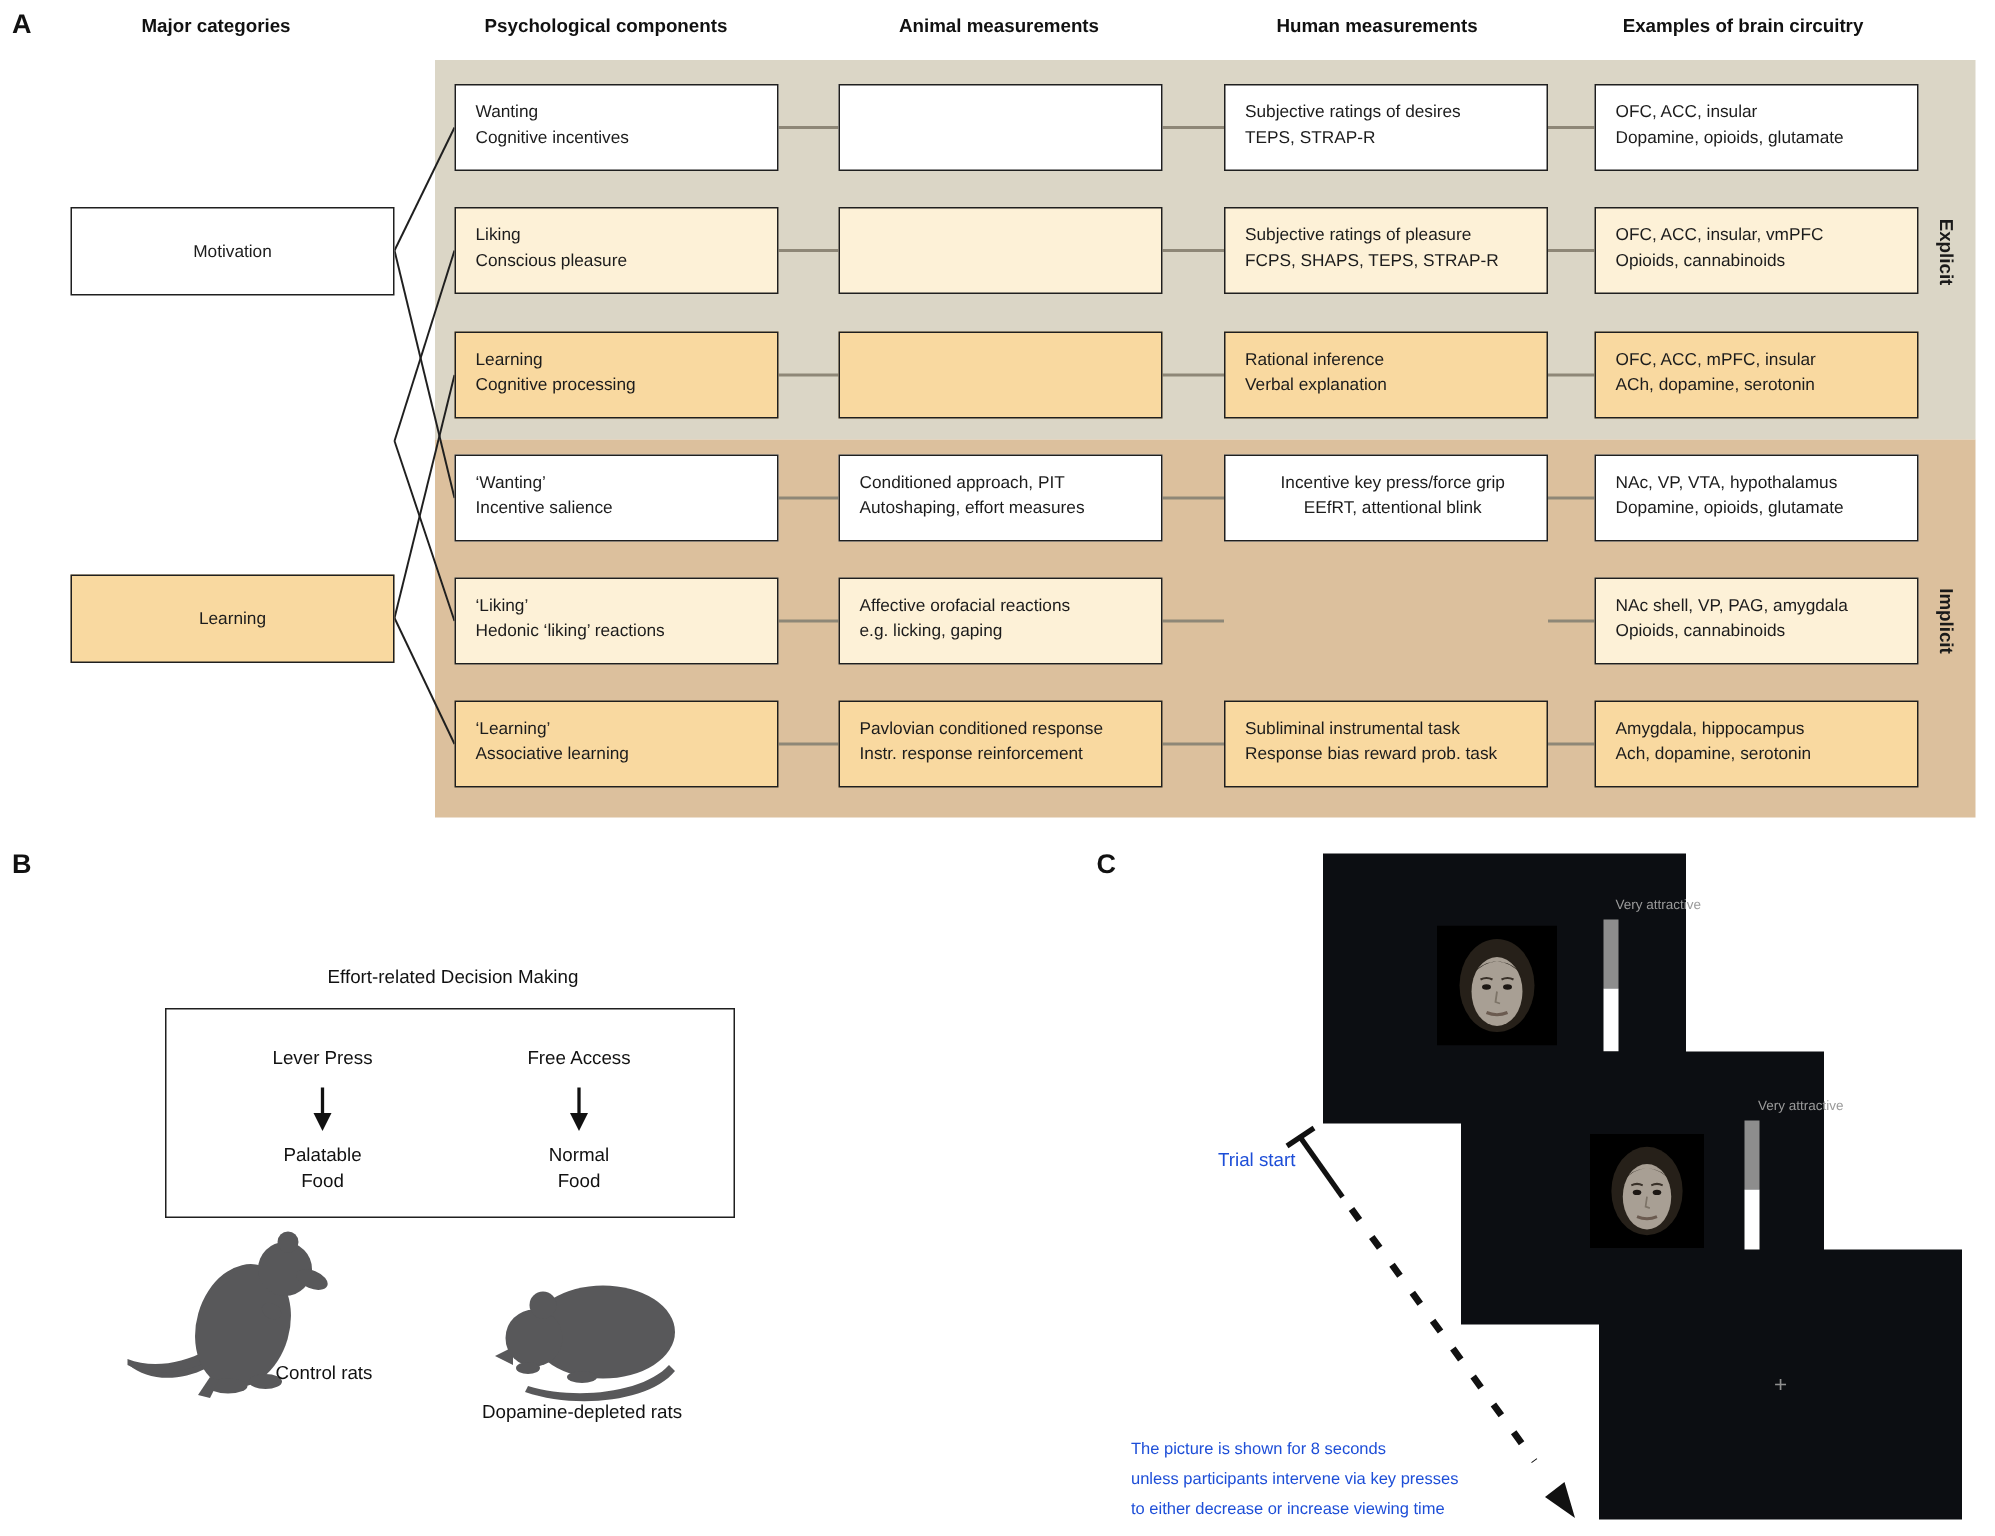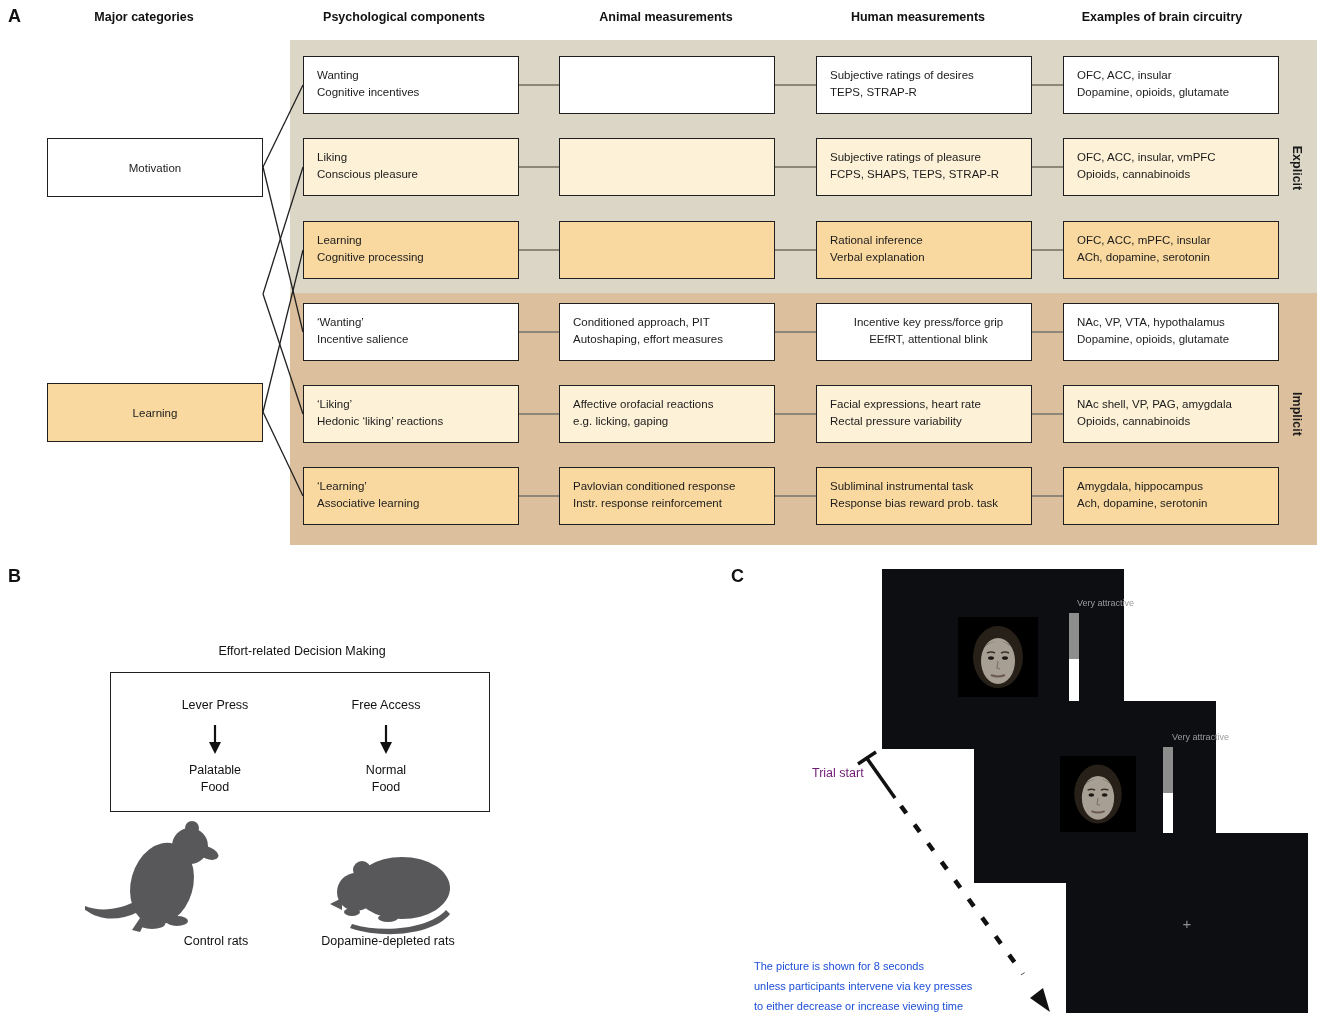--- a/index.html
+++ b/index.html
@@ -22,21 +22,21 @@
   .rat-svg{position:absolute;}
   
   .screen{position:absolute;background:#0c0e12;}
   .face-wrap{position:absolute;left:76px;top:48px;width:80px;height:80px;}
   .rating-label{position:absolute;left:132px;top:29px;width:120px;text-align:right;font-size:9px;color:#9b9b9b;}
   .rating-bar{position:absolute;left:187px;top:44px;width:10px;height:88px;}
   .rating-bar .seg-top{width:10px;height:46px;background:#8d8d8d;}
   .rating-bar .seg-bottom{width:10px;height:42px;background:#ffffff;}
   #screen-3{display:flex;align-items:center;justify-content:center;}
   .fix-cross{font-size:15px;color:#8f8f8f;}
-  .trial-start{position:absolute;left:812px;top:766px;font-size:12.5px;color:#701a75;}
+  .trial-start{position:absolute;left:812px;top:766px;font-size:12.5px;color:#1d4ed8;}
   .c-note{position:absolute;left:754px;top:956px;font-size:11px;line-height:20px;color:#1d4ed8;}
   svg{display:block;}
 </style>
 </head>
 <body>
 
 <div class="figure">
 
   <div class="panel-letter" style="left:8px;top:6px;">A</div>
 
@@ -136,24 +136,20 @@
         <div>Dopamine, opioids, glutamate</div>
       </div>
       <div class="cellbox" style="left: 303px; top: 385px; width: 216px; height: 58px; background: rgb(253, 241, 215);">
         <div>‘Liking’</div>
         <div>Hedonic ‘liking’ reactions</div>
       </div>
       <div class="cellbox" style="left: 559px; top: 385px; width: 216px; height: 58px; background: rgb(253, 241, 215);">
         <div>Affective orofacial reactions</div>
         <div>e.g. licking, gaping</div>
       </div>
-      <div class="cellbox" style="left: 816px; top: 385px; width: 216px; height: 58px; background: rgb(253, 241, 215);">
-        <div>Facial expressions, heart rate</div>
-        <div>Rectal pressure variability</div>
-      </div>
       <div class="cellbox" style="left: 1063px; top: 385px; width: 216px; height: 58px; background: rgb(253, 241, 215);">
         <div>NAc shell, VP, PAG, amygdala</div>
         <div>Opioids, cannabinoids</div>
       </div>
       <div class="cellbox" style="left: 303px; top: 467px; width: 216px; height: 58px; background: rgb(249, 217, 160);">
         <div>‘Learning’</div>
         <div>Associative learning</div>
       </div>
       <div class="cellbox" style="left: 559px; top: 467px; width: 216px; height: 58px; background: rgb(249, 217, 160);">
         <div>Pavlovian conditioned response</div>
@@ -210,21 +206,21 @@
       <ellipse cx="72" cy="40" rx="48" ry="31"></ellipse>
       <circle cx="26" cy="44" r="19"></circle>
       <circle cx="32" cy="22" r="9"></circle>
       <path d="M12,50 L0,56 L12,62 Z"></path>
       <ellipse cx="22" cy="64" rx="8" ry="4"></ellipse>
       <ellipse cx="58" cy="70" rx="10" ry="4"></ellipse>
       <path d="M116,62 C100,80 55,86 22,76 L20,80 C55,92 104,86 120,66 Z"></path>
     </g>
   </svg>
 
-  <div class="b-caption" style="left:216px;top:934px;">Control rats</div>
+  <div class="b-caption" style="left:216px;top:908px;">Control rats</div>
   <div class="b-caption" style="left:388px;top:934px;">Dopamine-depleted rats</div>
 
   <div class="panel-letter" style="left:731px;top:566px;">C</div>
 
   <div class="screen" id="screen-1" style="left:882px;top:569px;width:242px;height:180px;">
     <div class="face-wrap">
       <svg width="80" height="80" viewBox="0 0 80 80">
         <rect x="0" y="0" width="80" height="80" fill="#000"></rect>
         <ellipse cx="40" cy="40" rx="25" ry="31" fill="#262019"></ellipse>
         <ellipse cx="40" cy="44" rx="17" ry="23" fill="#a89f94"></ellipse>

